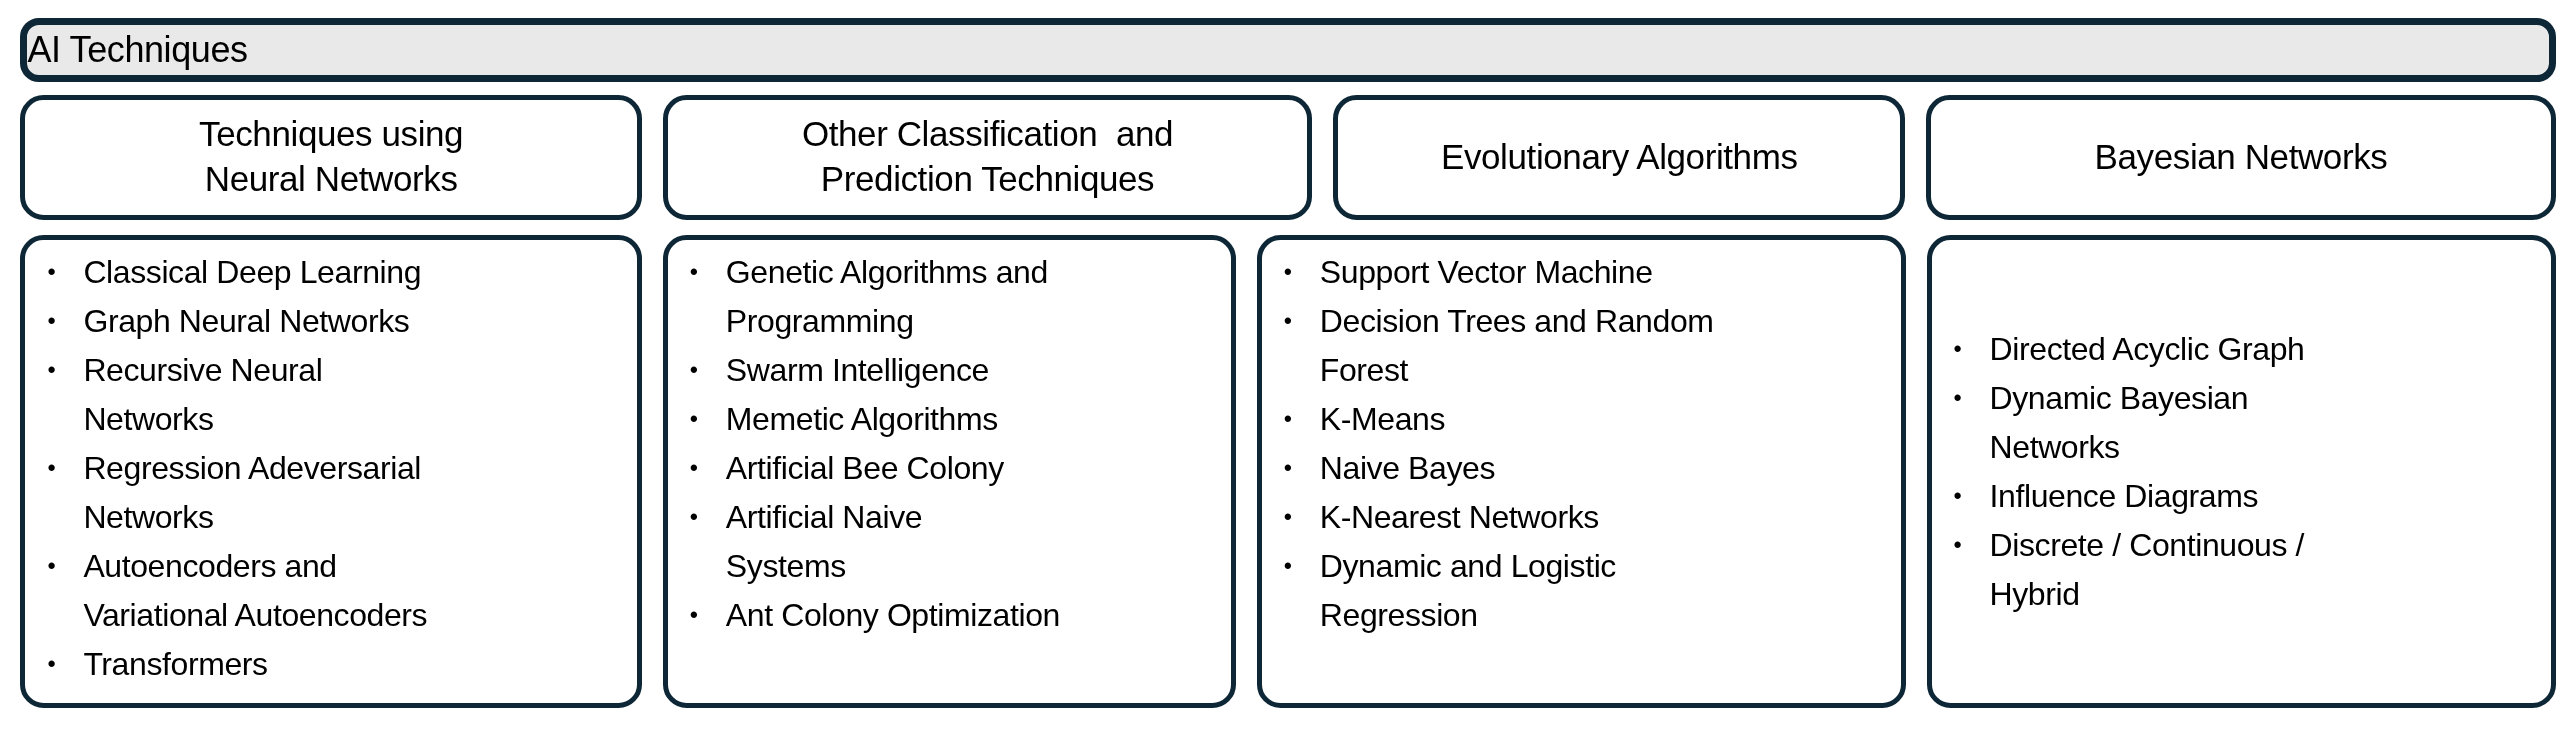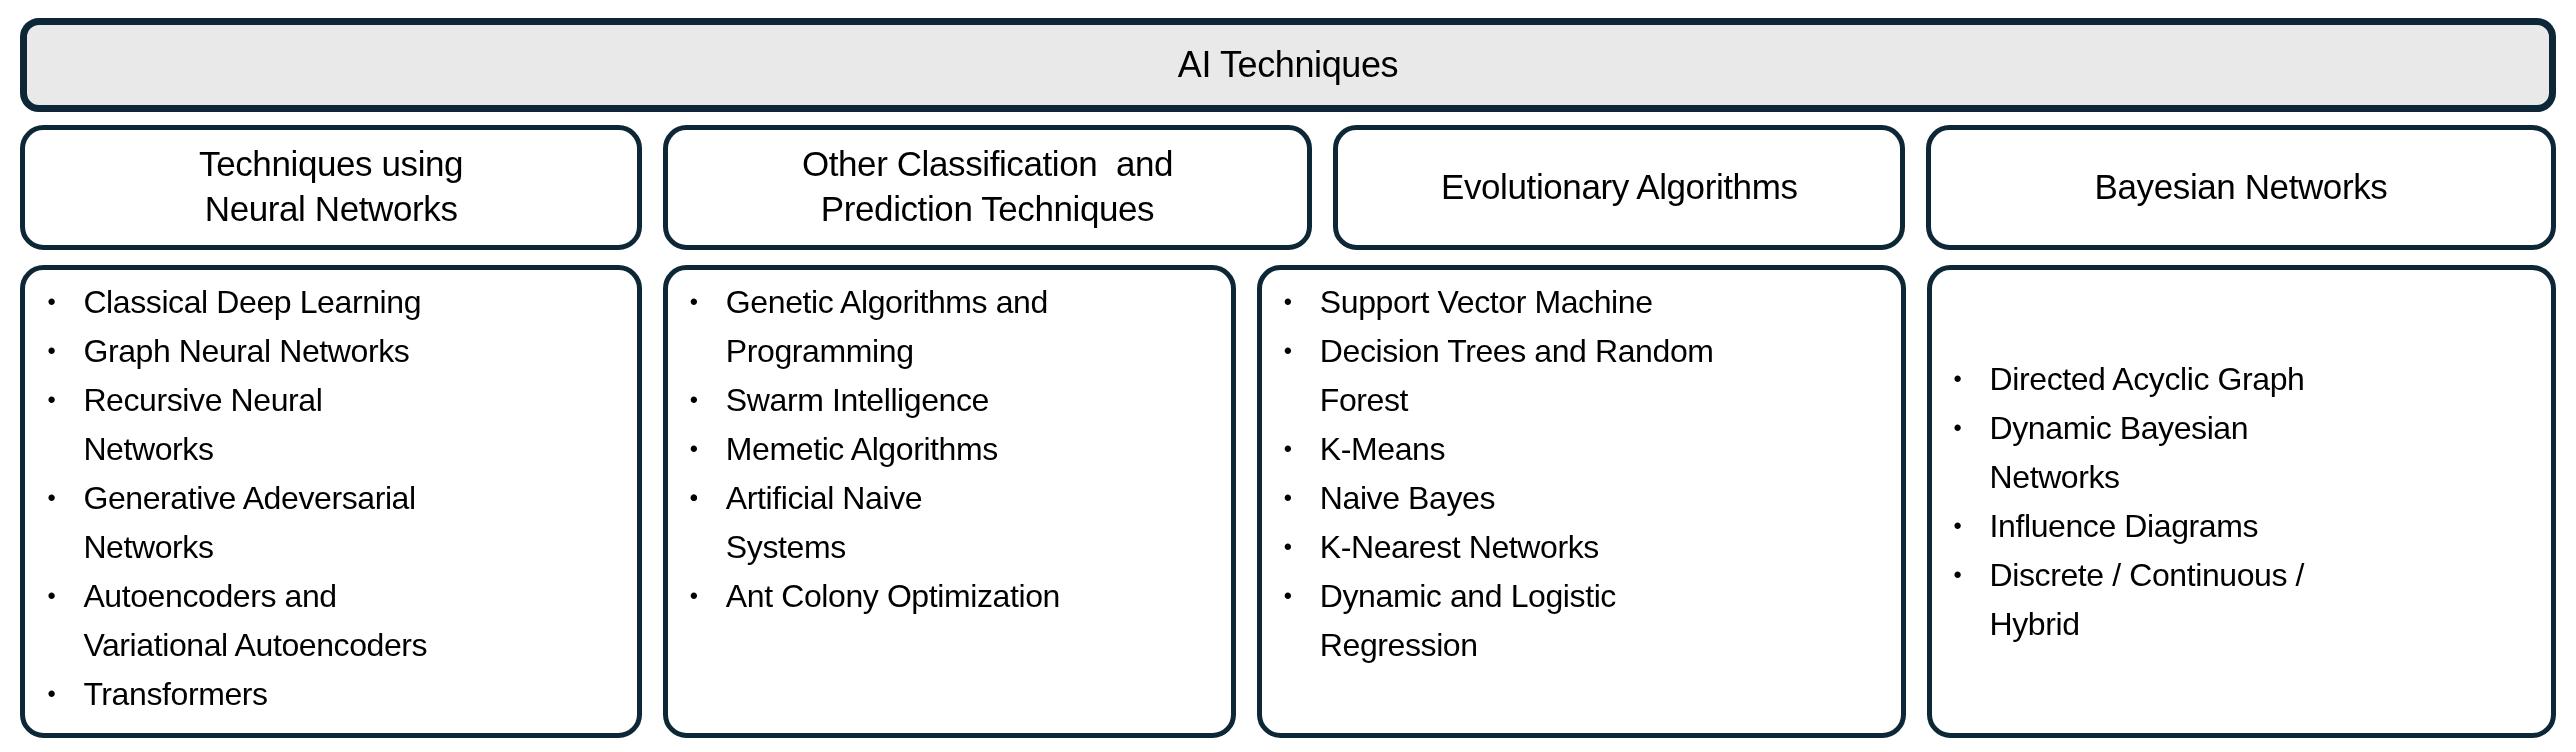--- a/index.html
+++ b/index.html
@@ -15,25 +15,25 @@
     color:var(--text-color);
     overflow:hidden;
   }
   .canvas{
     position:relative;width:2576px;height:752px;
     box-sizing:border-box;
     padding:18px 20.4px 0 20.4px;
   }
   .banner{
     box-sizing:border-box;
-    height:94px;
+    height:64px;
     border:7.8px solid var(--border-color);
     border-radius:19px;
     background:var(--banner-fill);
-    display:flex;align-items:center;justify-content:center;
+    display:flex;align-items:center;
     font-size:36px;
     letter-spacing:-0.4px;
   }
   .row{
     display:flex;
     gap:21px;
   }
   .row.headers{margin-top:12.5px;}
   .row.lists{margin-top:15.7px;}
   .col-1{flex:794 0 0;}
@@ -109,35 +109,35 @@
   </div>
 
   <div class="row lists">
 
     <div class="box list-box col-1">
       <ul class="items">
         <li><span class="bullet">•</span><span class="item-text">Classical Deep Learning</span></li>
         <li><span class="bullet">•</span><span class="item-text">Graph Neural Networks</span></li>
         <li><span class="bullet">•</span><span class="item-text">Recursive Neural
 Networks</span></li>
-        <li><span class="bullet">•</span><span class="item-text">Generative Adeversarial
+        <li><span class="bullet">•</span><span class="item-text">Regression Adeversarial
 Networks</span></li>
         <li><span class="bullet">•</span><span class="item-text">Autoencoders and
 Variational Autoencoders</span></li>
         <li><span class="bullet">•</span><span class="item-text">Transformers</span></li>
       </ul>
     </div>
 
     <div class="box list-box col-2">
       <ul class="items">
         <li><span class="bullet">•</span><span class="item-text">Genetic Algorithms and
 Programming</span></li>
         <li><span class="bullet">•</span><span class="item-text">Swarm Intelligence</span></li>
         <li><span class="bullet">•</span><span class="item-text">Memetic Algorithms</span></li>
-        <li><span class="bullet">•</span></li>
+        <li><span class="bullet">•</span><span class="item-text">Artificial Bee Colony</span></li>
         <li><span class="bullet">•</span><span class="item-text">Artificial Naive
 Systems</span></li>
         <li><span class="bullet">•</span><span class="item-text">Ant Colony Optimization</span></li>
       </ul>
     </div>
 
     <div class="box list-box col-3">
       <ul class="items">
         <li><span class="bullet">•</span><span class="item-text">Support Vector Machine</span></li>
         <li><span class="bullet">•</span><span class="item-text">Decision Trees and Random

